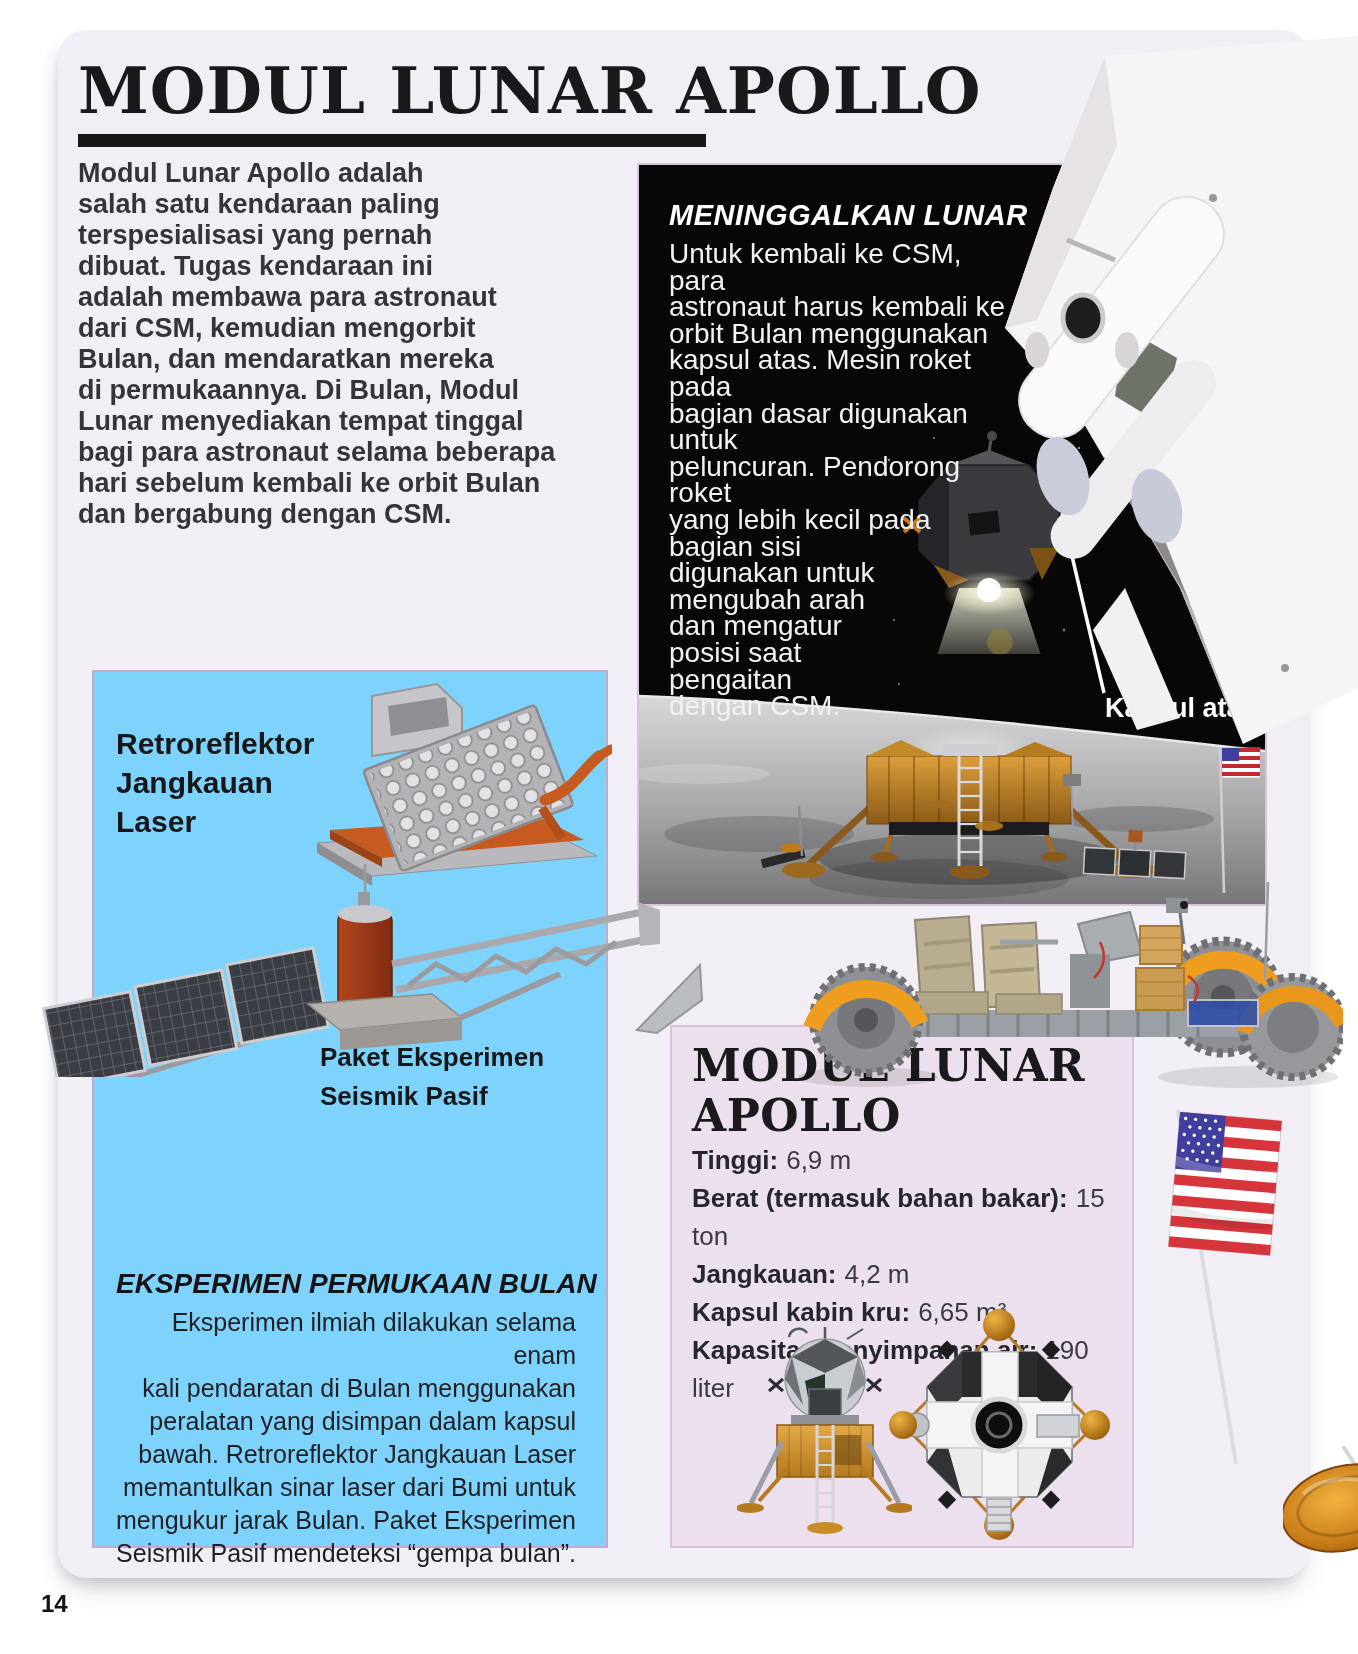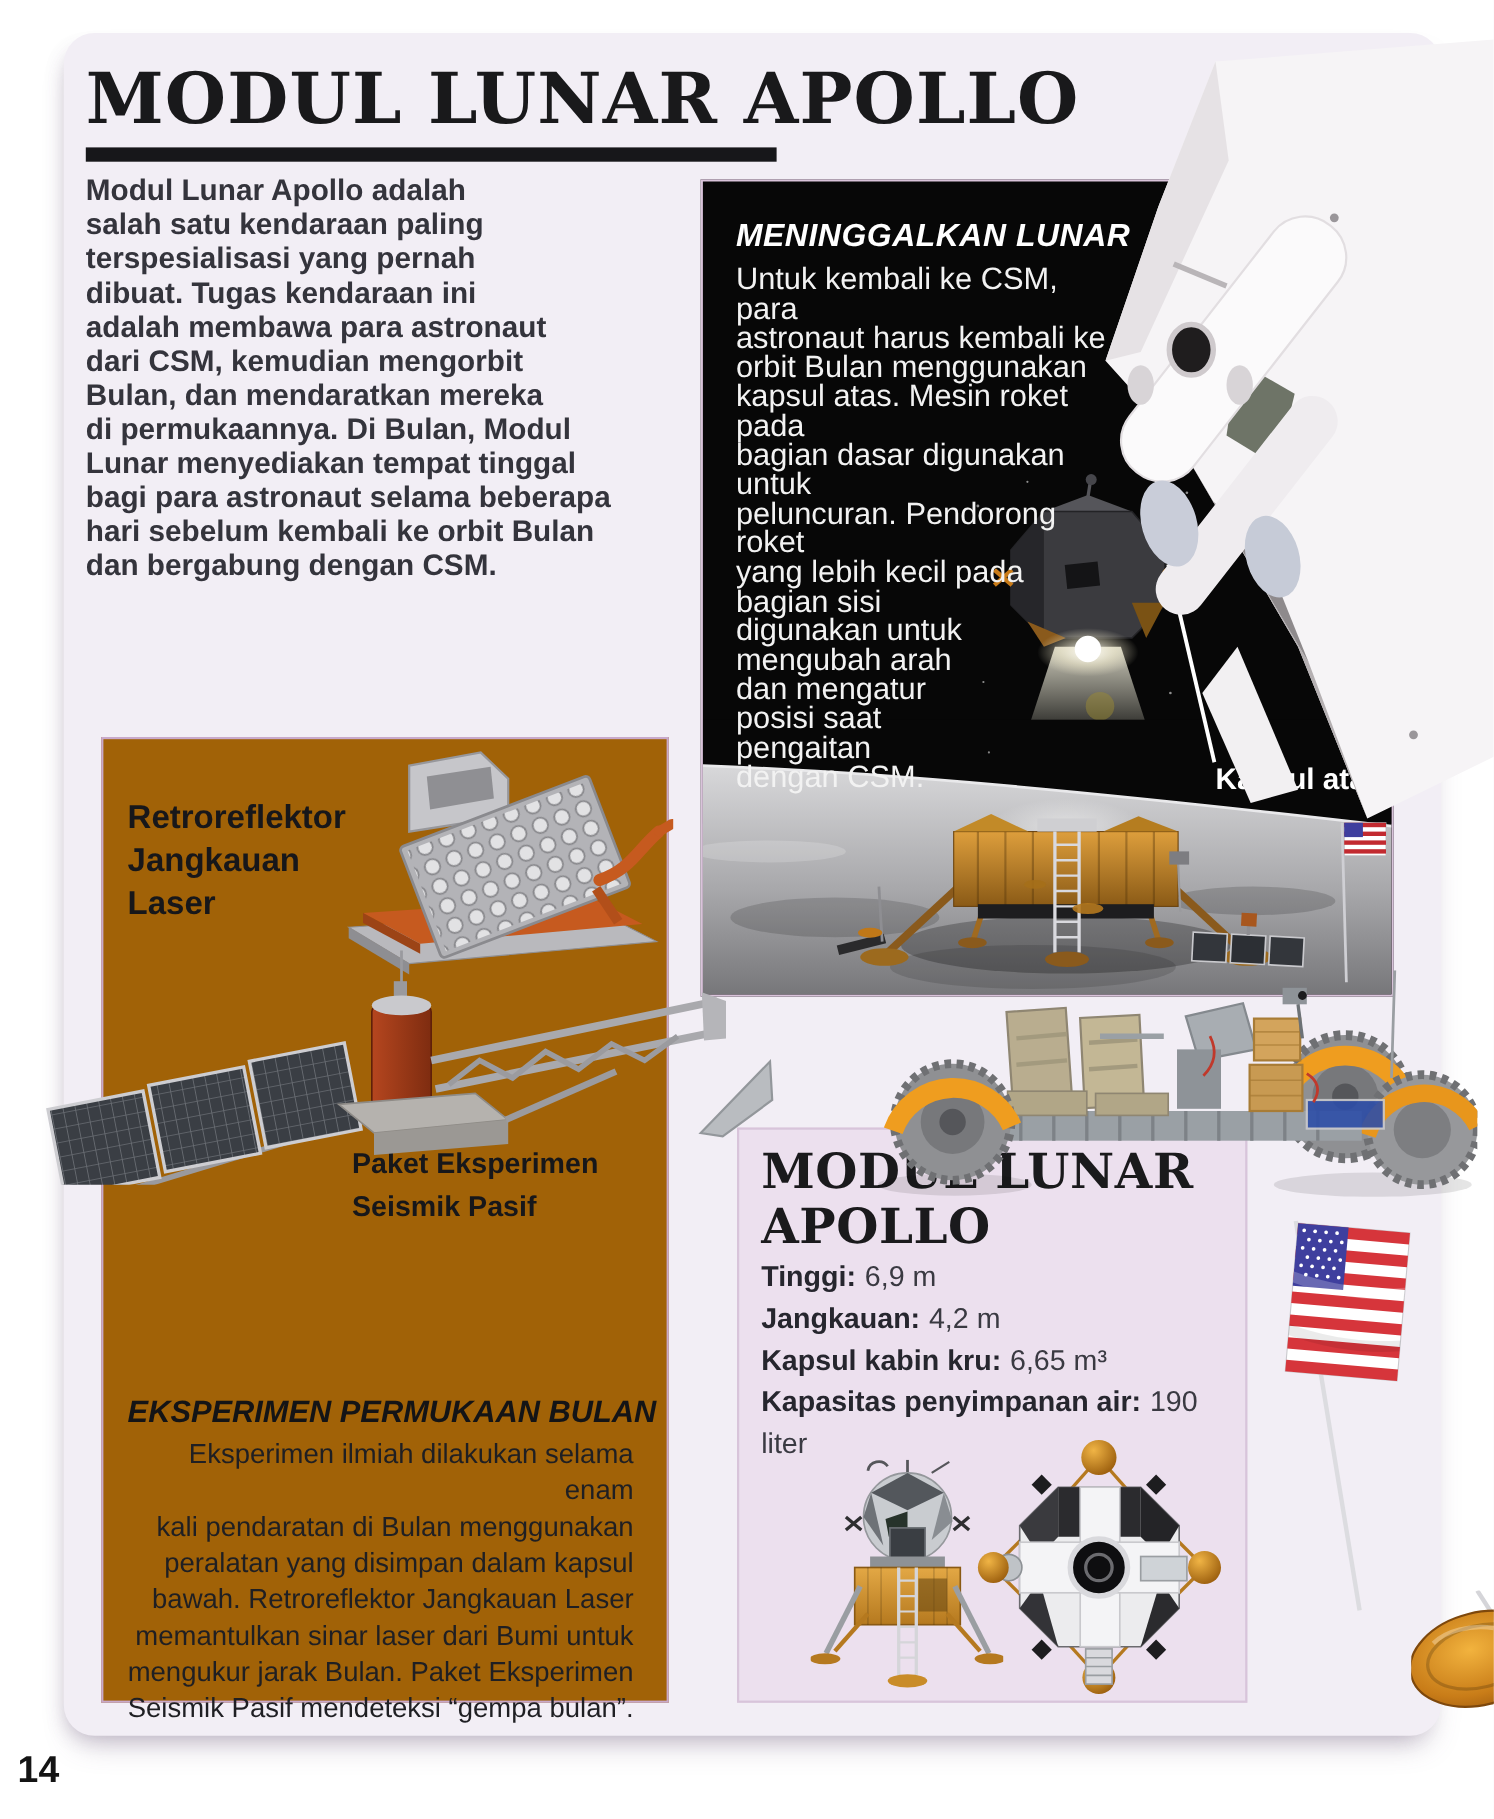--- a/index.html
+++ b/index.html
@@ -27,40 +27,40 @@
   
   .blackbox{
     left:637px;top:163px;width:630px;height:743px;background:#070707;
     border:2px solid #d9c3da;box-sizing:border-box;z-index:2;
   }
   .lm-heading{left:30px;top:34px;color:#ffffff;font-size:29px;font-weight:bold;font-style:italic;letter-spacing:.5px;}
   .lm-body{left:30px;top:76px;width:345px;color:#f2f2f2;font-size:28px;line-height:26.6px;white-space:pre-line;}
   .callout-label{left:466px;top:528px;color:#ffffff;font-size:27px;font-weight:bold;}
   
   .leftbox{
-    left:92px;top:670px;width:516px;height:878px;background:#a16207;
+    left:92px;top:670px;width:516px;height:878px;background:#7dd3fc;
     border:2px solid #c9a9ca;box-sizing:border-box;z-index:2;
   }
   .retro-label{left:22px;top:52px;font-size:30px;font-weight:bold;line-height:39px;color:#17171a;white-space:pre-line;}
   .seismic-label{left:226px;top:366px;font-size:26px;font-weight:bold;line-height:39px;color:#17171a;white-space:pre-line;}
   .exp-heading{left:22px;top:596px;font-size:28px;font-weight:bold;font-style:italic;color:#141416;}
   .exp-body{left:22px;top:634px;width:460px;font-size:25px;line-height:33px;color:#1f1f23;white-space:pre-line;text-align:right;}
   
   .statbox{
     left:670px;top:1025px;width:464px;height:523px;background:#ece0ee;
     border:2px solid #d8c4da;box-sizing:border-box;z-index:4;
   }
   .stat-heading{
     left:20px;top:14px;font-family:"DejaVu Serif","Liberation Serif",serif;
     font-weight:bold;font-size:44px;line-height:50px;color:#1a1a1c;white-space:pre-line;letter-spacing:.5px;
   }
   .stat-list{left:20px;top:114px;width:425px;}
   .stat-row{font-size:26px;line-height:38px;color:#3a3a42;}
   .stat-row .lab{font-weight:bold;color:#26262e;margin-right:8px;}
-  .page-num{left:16px;top:1590px;font-size:34px;font-weight:bold;color:#141414;}
+  .page-num{left:41px;top:1590px;font-size:24px;font-weight:bold;color:#141414;}
   svg{display:block;}
 </style>
 </head>
 <body>
 
 <div class="abs panel"></div>
 
 <div class="abs page-title">MODUL LUNAR APOLLO</div>
 <div class="abs title-rule"></div>
 <div class="abs intro">Modul Lunar Apollo adalah
@@ -407,20 +407,21 @@
   </g>
   <path d="M368,134 L396,112 L426,128 L456,104 L486,120 L516,97 L546,112 L576,90" stroke="#9b9b9f" stroke-width="5" fill="none"></path>
   <polygon points="598,50 620,58 620,92 600,94" fill="#b5b5b9"></polygon>
 </svg>
 
 <div class="abs statbox">
   <div class="abs stat-heading">MODUL LUNAR
 APOLLO</div>
   <div class="abs stat-list">
     <div class="stat-row"><span class="lab">Tinggi:</span><span class="val">6,9 m</span></div>
+    <div class="stat-row"><span class="lab">Berat (termasuk bahan bakar):</span><span class="val">15 ton</span></div>
     <div class="stat-row"><span class="lab">Jangkauan:</span><span class="val">4,2 m</span></div>
     <div class="stat-row"><span class="lab">Kapsul kabin kru:</span><span class="val">6,65 m³</span></div>
     <div class="stat-row"><span class="lab">Kapasitas penyimpanan air:</span><span class="val">190 liter</span></div>
   </div>
 
   <svg class="abs" style="left:65px;top:300px;" width="175" height="215" viewBox="0 0 175 215">
     <defs>
       <linearGradient id="gold2" x1="0" y1="0" x2="0" y2="1">
         <stop offset="0%" stop-color="#e3a845"></stop>
           <stop offset="100%" stop-color="#b5791f"></stop>

